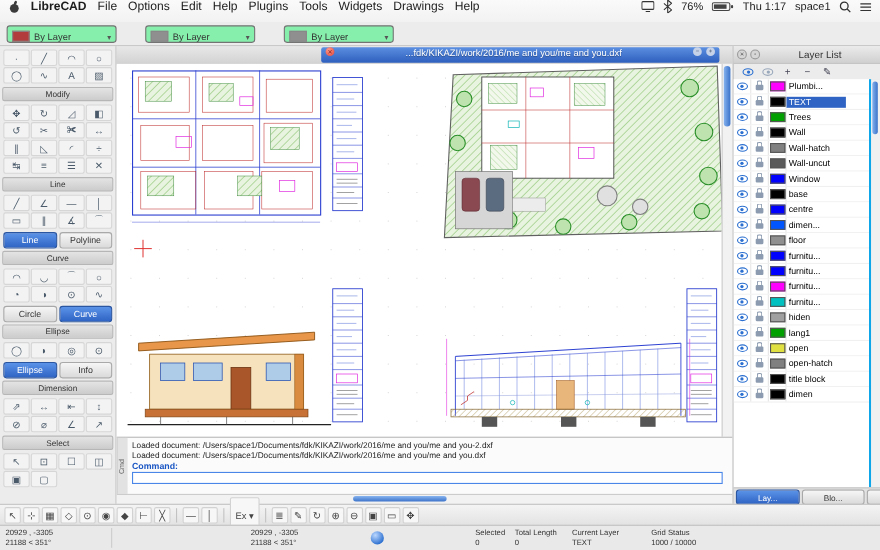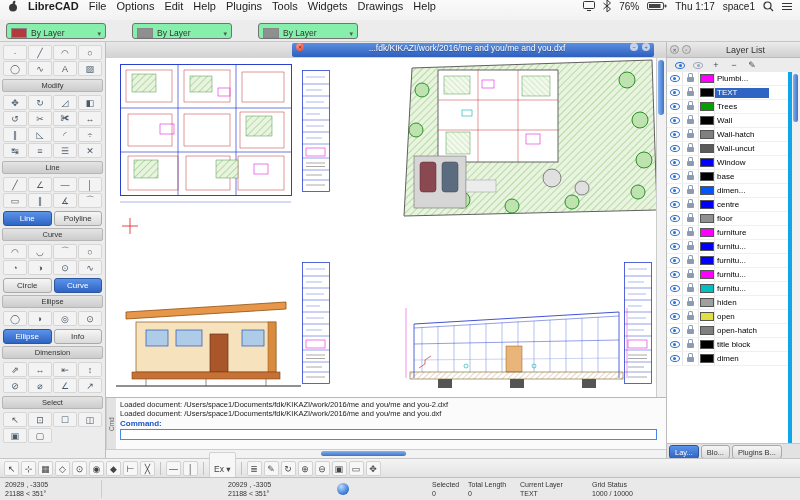--- a/index.html
+++ b/index.html
@@ -45,36 +45,36 @@
   .cinput{width:99%;height:11px;border:1px solid #4a86e8;background:#fff;box-sizing:border-box;font-size:8px;padding:0 2px;display:block;margin-top:1px}
   .hscroll{position:absolute;left:0;right:0;bottom:0;height:8px;background:#f2f2f2;border-top:1px solid #ccc}
   .hthumb{position:absolute;left:215px;top:1px;width:85px;height:5px;border-radius:3px;background:linear-gradient(#86b2ee,#3b73c9)}
   
   .layer-panel{position:absolute;right:0;top:42px;width:134px;bottom:42px;background:#ececec;border-left:1px solid #bdbdbd;box-sizing:border-box}
   .lp-header{height:15px;background:linear-gradient(#ebebeb,#d0d0d0);border-bottom:1px solid #bbb;display:flex;align-items:center;gap:3px;padding:0 3px;font-size:9px;color:#333}
   .lp-circle{width:9px;height:9px;border-radius:50%;background:#d6d6d6;border:1px solid #9a9a9a;font-size:5px;display:flex;align-items:center;justify-content:center;color:#555;box-sizing:border-box}
   .lp-title{flex:1;text-align:center}
   .lp-tools{height:14px;display:flex;align-items:center;gap:8px;padding:0 8px;border-bottom:1px solid #d0d0d0}
   .ltool{display:flex;align-items:center;justify-content:center;font-size:9px;color:#445;min-width:10px}
-  .layer-list{position:absolute;left:0;right:8px;top:30px;bottom:15px;background:#fff;overflow:hidden;border-right:4px solid #0ea5e9}
+  .layer-list{position:absolute;left:0;right:8px;top:30px;bottom:15px;background:#fff;overflow:hidden;border-right:2px solid #0ea5e9}
   .lrow{display:flex;align-items:center;background:#fff;border-bottom:1px solid #f0f0f0;min-height:13px}
   .lcell{width:15px;align-self:stretch;display:flex;align-items:center;justify-content:center;border-right:1px solid #e6e6e6;flex:none}
   .lswatch{width:12px;height:7px;border:1px solid #555;display:inline-block}
   .lname{font-size:8px;line-height:8px;padding:1px 2px;width:50px;word-break:break-word}
   .lrow.sel .lname{background:#2f64c4;color:#fff}
   .eye{display:inline-block;width:10px;height:7px;position:relative}
   .eye::before{content:"";position:absolute;left:0;top:0;right:0;bottom:0;border:1px solid #2b6fd0;border-radius:50%}
   .eye::after{content:"";position:absolute;left:3.5px;top:2px;width:3px;height:3px;background:#2b6fd0;border-radius:50%}
   .eye.dim::before{border-color:#9aa8bb}.eye.dim::after{background:#9aa8bb}
   .lock{display:inline-block;width:7px;height:5px;background:#8c9bb0;border-radius:1px;position:relative;top:1px}
   .lock::before{content:"";position:absolute;top:-4px;left:1px;width:3px;height:4px;border:1px solid #8c9bb0;border-bottom:none;border-radius:2px 2px 0 0}
   .lp-scroll{position:absolute;right:0;top:30px;bottom:15px;width:8px;background:#f0f0f0}
   .lp-sthumb{position:absolute;left:1px;top:2px;width:5px;height:48px;border-radius:3px;background:linear-gradient(90deg,#86b2ee,#3b73c9)}
   .dock-tabs{position:absolute;left:0;right:0;bottom:0;height:15px;display:flex;gap:2px;padding:1px 2px;box-sizing:border-box;background:#e2e2e2;border-top:1px solid #c6c6c6}
-  .dtab{padding:0 5px;height:12px;display:flex;align-items:center;font-size:7.5px;background:linear-gradient(#f6f6f6,#dadada);border:1px solid #a9a9a9;border-radius:3px;color:#333;white-space:nowrap}
+  .dtab{padding:0 19px;height:12px;display:flex;align-items:center;font-size:7.5px;background:linear-gradient(#f6f6f6,#dadada);border:1px solid #a9a9a9;border-radius:3px;color:#333;white-space:nowrap}
   .dtab.active{background:linear-gradient(#5b93e8,#2f64c4);color:#fff;border-color:#2a55a0}
   
   .bottom-toolbar{position:absolute;left:0;right:0;bottom:22px;height:20px;background:linear-gradient(#f4f4f4,#e2e2e2);border-top:1px solid #c6c6c6;display:flex;align-items:center;gap:2px;padding:0 4px;box-sizing:border-box}
   .btool{width:15px;height:15px;display:flex;align-items:center;justify-content:center;font-size:9px;color:#444;background:#f7f7f7;border:1px solid #d2d2d2;border-radius:2px;box-sizing:border-box;flex:none;overflow:hidden}
   .bex{width:auto;padding:16px 4px;font-size:8.5px}
   .bsep{width:1px;height:13px;background:#c2c2c2;margin:0 3px;flex:none}
   .statusbar{position:absolute;left:0;right:0;bottom:0;height:22px;background:#e9e9e9;border-top:1px solid #bfbfbf;font-size:7px;color:#333}
   .coordbox{position:absolute;top:2px;line-height:9px;white-space:nowrap}
   .cb1{left:5px;width:96px;border-right:1px solid #cdcdcd}
   .cb2{left:228px}
@@ -587,119 +587,119 @@
         <span class="lname">base</span>
       </div>
       <div class="lrow">
         <span class="lcell">
           <span class="eye"></span>
         </span>
         <span class="lcell">
           <span class="lock"></span>
         </span>
         <span class="lcell">
+          <span class="lswatch" style="background: rgb(0, 0, 255);"></span>
+        </span>
+        <span class="lname">centre</span>
+      </div>
+      <div class="lrow">
+        <span class="lcell">
+          <span class="eye"></span>
+        </span>
+        <span class="lcell">
+          <span class="lock"></span>
+        </span>
+        <span class="lcell">
           <span class="lswatch" style="background: rgb(0, 85, 255);"></span>
         </span>
         <span class="lname">dimen...</span>
       </div>
       <div class="lrow">
         <span class="lcell">
           <span class="eye"></span>
         </span>
         <span class="lcell">
           <span class="lock"></span>
         </span>
         <span class="lcell">
+          <span class="lswatch" style="background: rgb(144, 144, 144);"></span>
+        </span>
+        <span class="lname">floor</span>
+      </div>
+      <div class="lrow">
+        <span class="lcell">
+          <span class="eye"></span>
+        </span>
+        <span class="lcell">
+          <span class="lock"></span>
+        </span>
+        <span class="lcell">
           <span class="lswatch" style="background: rgb(0, 0, 255);"></span>
         </span>
-        <span class="lname">centre</span>
-      </div>
-      <div class="lrow">
-        <span class="lcell">
-          <span class="eye"></span>
-        </span>
-        <span class="lcell">
-          <span class="lock"></span>
-        </span>
-        <span class="lcell">
-          <span class="lswatch" style="background: rgb(144, 144, 144);"></span>
-        </span>
-        <span class="lname">floor</span>
+        <span class="lname">furnitu...</span>
+      </div>
+      <div class="lrow">
+        <span class="lcell">
+          <span class="eye"></span>
+        </span>
+        <span class="lcell">
+          <span class="lock"></span>
+        </span>
+        <span class="lcell">
+          <span class="lswatch" style="background: rgb(0, 0, 255);"></span>
+        </span>
+        <span class="lname">furnitu...</span>
       </div>
       <div class="lrow">
         <span class="lcell">
           <span class="eye"></span>
         </span>
         <span class="lcell">
           <span class="lock"></span>
         </span>
         <span class="lcell">
           <span class="lswatch" style="background: rgb(255, 0, 255);"></span>
         </span>
-        <span class="lname">furniture</span>
-      </div>
-      <div class="lrow">
-        <span class="lcell">
-          <span class="eye"></span>
-        </span>
-        <span class="lcell">
-          <span class="lock"></span>
-        </span>
-        <span class="lcell">
-          <span class="lswatch" style="background: rgb(0, 0, 255);"></span>
-        </span>
         <span class="lname">furnitu...</span>
       </div>
       <div class="lrow">
         <span class="lcell">
           <span class="eye"></span>
         </span>
         <span class="lcell">
           <span class="lock"></span>
         </span>
         <span class="lcell">
-          <span class="lswatch" style="background: rgb(0, 0, 255);"></span>
+          <span class="lswatch" style="background: rgb(0, 192, 192);"></span>
         </span>
         <span class="lname">furnitu...</span>
       </div>
       <div class="lrow">
         <span class="lcell">
           <span class="eye"></span>
         </span>
         <span class="lcell">
           <span class="lock"></span>
         </span>
         <span class="lcell">
-          <span class="lswatch" style="background: rgb(255, 0, 255);"></span>
-        </span>
-        <span class="lname">furnitu...</span>
-      </div>
-      <div class="lrow">
-        <span class="lcell">
-          <span class="eye"></span>
-        </span>
-        <span class="lcell">
-          <span class="lock"></span>
-        </span>
-        <span class="lcell">
-          <span class="lswatch" style="background: rgb(0, 192, 192);"></span>
-        </span>
-        <span class="lname">furnitu...</span>
-      </div>
-      <div class="lrow">
-        <span class="lcell">
-          <span class="eye"></span>
-        </span>
-        <span class="lcell">
-          <span class="lock"></span>
-        </span>
-        <span class="lcell">
           <span class="lswatch" style="background: rgb(160, 160, 160);"></span>
         </span>
         <span class="lname">hiden</span>
+      </div>
+      <div class="lrow">
+        <span class="lcell">
+          <span class="eye"></span>
+        </span>
+        <span class="lcell">
+          <span class="lock"></span>
+        </span>
+        <span class="lcell">
+          <span class="lswatch" style="background: rgb(0, 160, 0);"></span>
+        </span>
+        <span class="lname">lang1</span>
       </div>
       <div class="lrow">
         <span class="lcell">
           <span class="eye"></span>
         </span>
         <span class="lcell">
           <span class="lock"></span>
         </span>
         <span class="lcell">
           <span class="lswatch" style="background: rgb(224, 224, 64);"></span>

